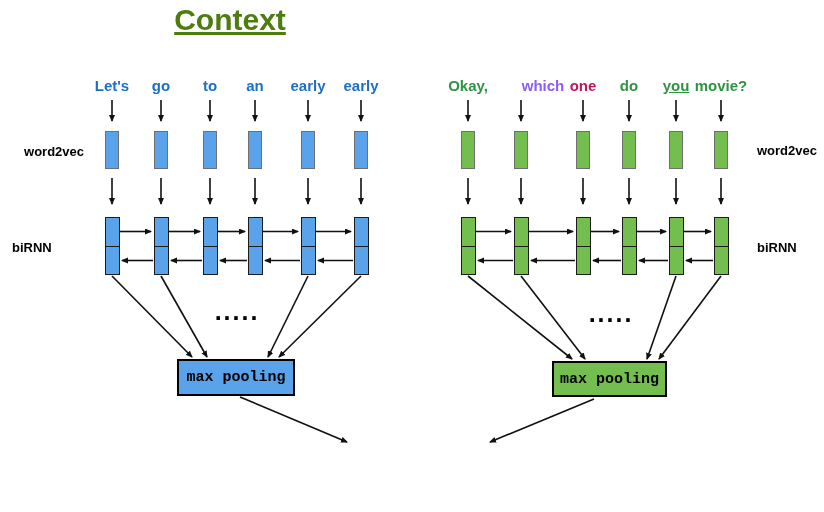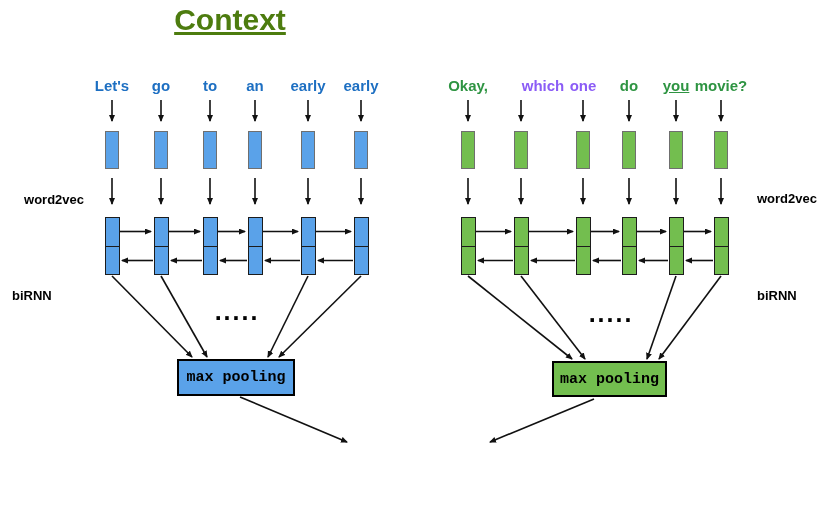--- a/index.html
+++ b/index.html
@@ -7,21 +7,21 @@
           font-family:"Liberation Sans",sans-serif;overflow:hidden;}
   .title{position:absolute;top:3px;font-size:30px;font-weight:bold;text-align:center;}
   #title-context{left:130px;width:200px;}
   #title-response{left:495px;width:220px;}
   .word{position:absolute;top:77px;width:64px;font-size:15px;font-weight:bold;text-align:center;}
   .w2v-rect{position:absolute;top:131px;width:14px;height:38px;box-sizing:border-box;
             border:1.5px solid #6f6f6f;}
   .birnn-unit{position:absolute;top:217px;width:15px;height:58px;box-sizing:border-box;
               border:1.6px solid #1c1c1c;}
   .birnn-mid{position:absolute;left:0;right:0;top:50%;border-top:1.6px solid #1c1c1c;}
-  .side-label{position:absolute;font-size:13px;font-weight:bold;color:#000;white-space:nowrap;margin-top:48px;}
+  .side-label{position:absolute;font-size:13px;font-weight:bold;color:#000;white-space:nowrap;}
   #w2v-label-left{left:8px;top:144px;width:76px;text-align:right;}
   #birnn-label-left{left:12px;top:240px;}
   #w2v-label-right{left:757px;top:143px;}
   #birnn-label-right{left:757px;top:240px;}
   .dots{position:absolute;width:60px;text-align:center;font-weight:bold;font-size:25px;
         letter-spacing:2px;line-height:29px;color:#000;}
   #dots-context{left:207px;top:297px;}
   #dots-response{left:581px;top:299px;}
   .pool{position:absolute;box-sizing:border-box;border:2px solid #000;display:flex;
         align-items:center;justify-content:center;font-size:15px;font-weight:bold;color:#000;font-family:Liberation Mono, monospace;}
@@ -138,21 +138,21 @@
       <div class="word" style="left: 436px; color: rgb(46, 148, 66);">Okay,</div>
       <div class="w2v-rect" style="left: 461px; background: rgb(115, 190, 79);"></div>
       <div class="birnn-unit" style="left: 461px; background: rgb(115, 190, 79);">
         <div class="birnn-mid"></div>
       </div>
       <div class="word" style="left: 489px; color: #8b5cf6; margin-left: 22px;">which</div>
       <div class="w2v-rect" style="left: 514px; background: rgb(115, 190, 79);"></div>
       <div class="birnn-unit" style="left: 514px; background: rgb(115, 190, 79);">
         <div class="birnn-mid"></div>
       </div>
-      <div class="word" style="left: 551px; color: #8b5cf6;">one</div>
+      <div class="word" style="left: 551px; color: #be185d;">one</div>
       <div class="w2v-rect" style="left: 576px; background: rgb(115, 190, 79);"></div>
       <div class="birnn-unit" style="left: 576px; background: rgb(115, 190, 79);">
         <div class="birnn-mid"></div>
       </div>
       <div class="word" style="left: 597px; color: rgb(46, 148, 66);">do</div>
       <div class="w2v-rect" style="left: 622px; background: rgb(115, 190, 79);"></div>
       <div class="birnn-unit" style="left: 622px; background: rgb(115, 190, 79);">
         <div class="birnn-mid"></div>
       </div>
       <div class="word" style="left: 644px; color: rgb(46, 148, 66); text-decoration: underline;">you</div>

